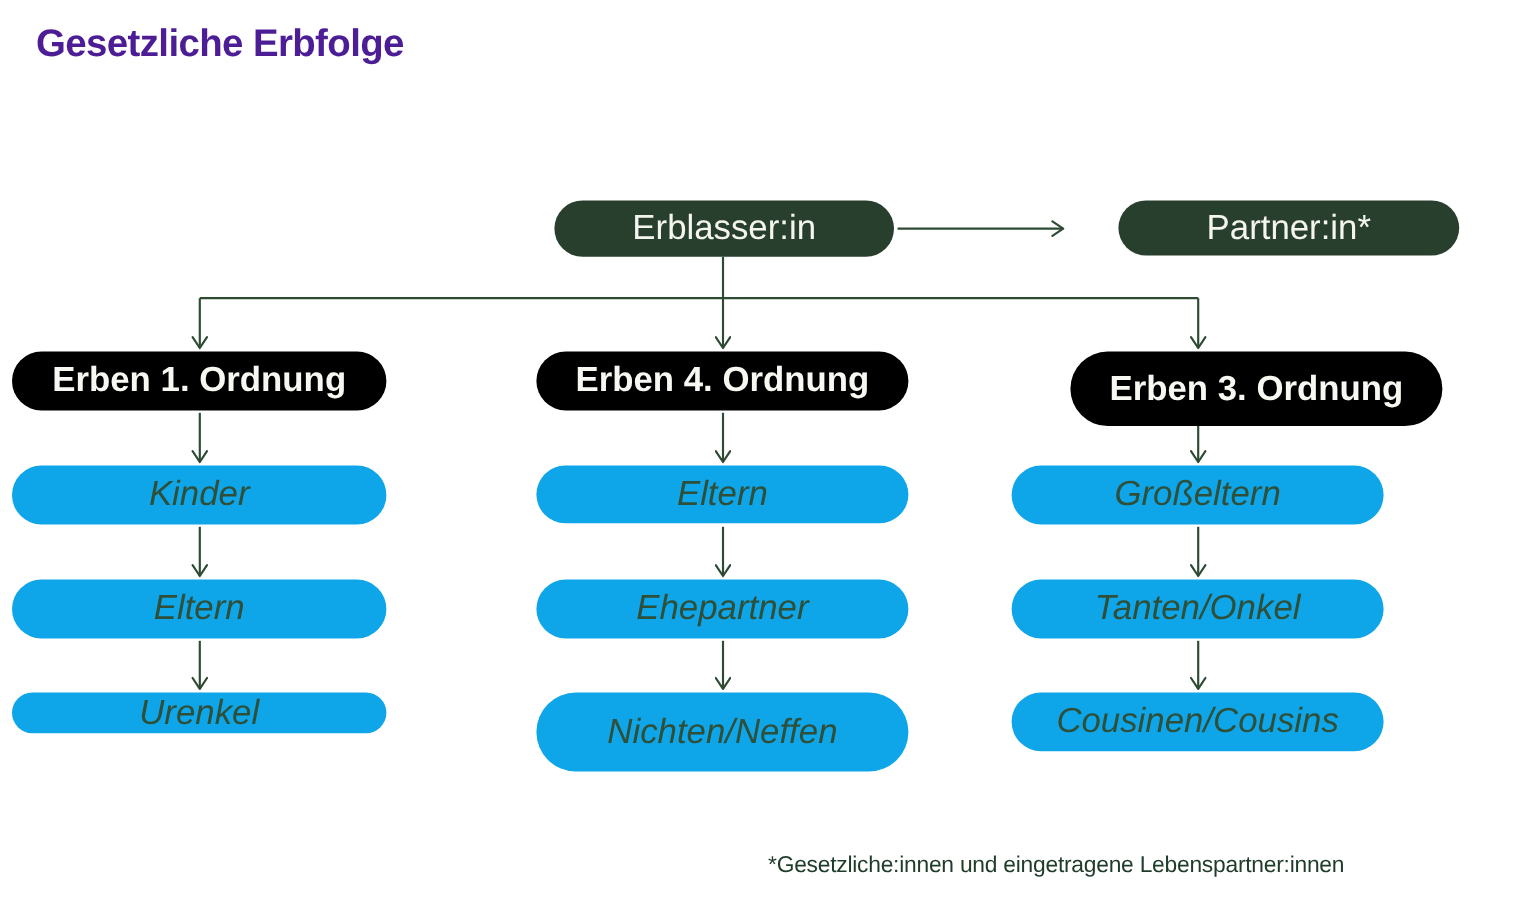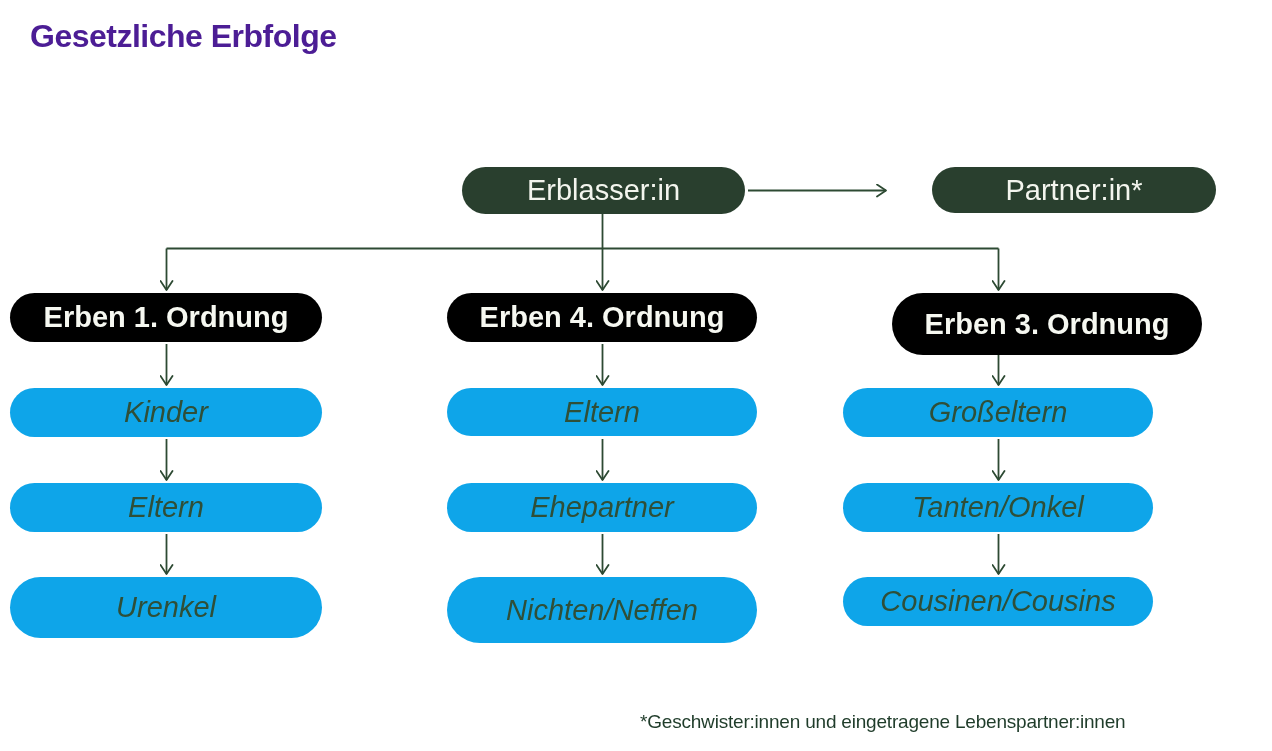--- a/index.html
+++ b/index.html
@@ -68,27 +68,27 @@
     <line x1="998.5" y1="439" x2="998.5" y2="480" stroke="#2d4a33" stroke-width="1.8" marker-end="url(#chev)"></line>
     <line x1="998.5" y1="534" x2="998.5" y2="574" stroke="#2d4a33" stroke-width="1.8" marker-end="url(#chev)"></line>
   </svg>
 
   <div class="pill dark" style="left:462px;top:167px;width:283px;height:47px">Erblasser:in</div>
   <div class="pill dark" style="left:932px;top:167px;width:284px;height:46px">Partner:in*</div>
 
   <div class="pill header" style="left:10px;top:293px;width:312px;height:49px">Erben 1. Ordnung</div>
   <div class="pill item" style="left:10px;top:388px;width:312px;height:49px">Kinder</div>
   <div class="pill item" style="left:10px;top:483px;width:312px;height:49px">Eltern</div>
-  <div class="pill item" style="left:10px;top:577px;width:312px;height:61px">Urenkel</div>
+  <div class="pill item" style="left:10px;top:577px;width:312px;height:34px">Urenkel</div>
 
   <div class="pill header" style="left:447px;top:293px;width:310px;height:49px">Erben 4. Ordnung</div>
   <div class="pill item" style="left:447px;top:388px;width:310px;height:48px">Eltern</div>
   <div class="pill item" style="left:447px;top:483px;width:310px;height:49px">Ehepartner</div>
   <div class="pill item" style="left:447px;top:577px;width:310px;height:66px">Nichten/Neffen</div>
 
   <div class="pill header" style="left:892px;top:293px;width:310px;height:62px">Erben 3. Ordnung</div>
   <div class="pill item" style="left:843px;top:483px;width:310px;height:49px">Tanten/Onkel</div>
   <div class="pill item" style="left:843px;top:388px;width:310px;height:49px">Großeltern</div>
   <div class="pill item" style="left:843px;top:577px;width:310px;height:49px">Cousinen/Cousins</div>
 
-  <div class="footnote">*Geschwister:innen und eingetragene Lebenspartner:innen</div>
+  <div class="footnote">*Gesetzliche:innen und eingetragene Lebenspartner:innen</div>
 
 </div>
 
 </body></html>

